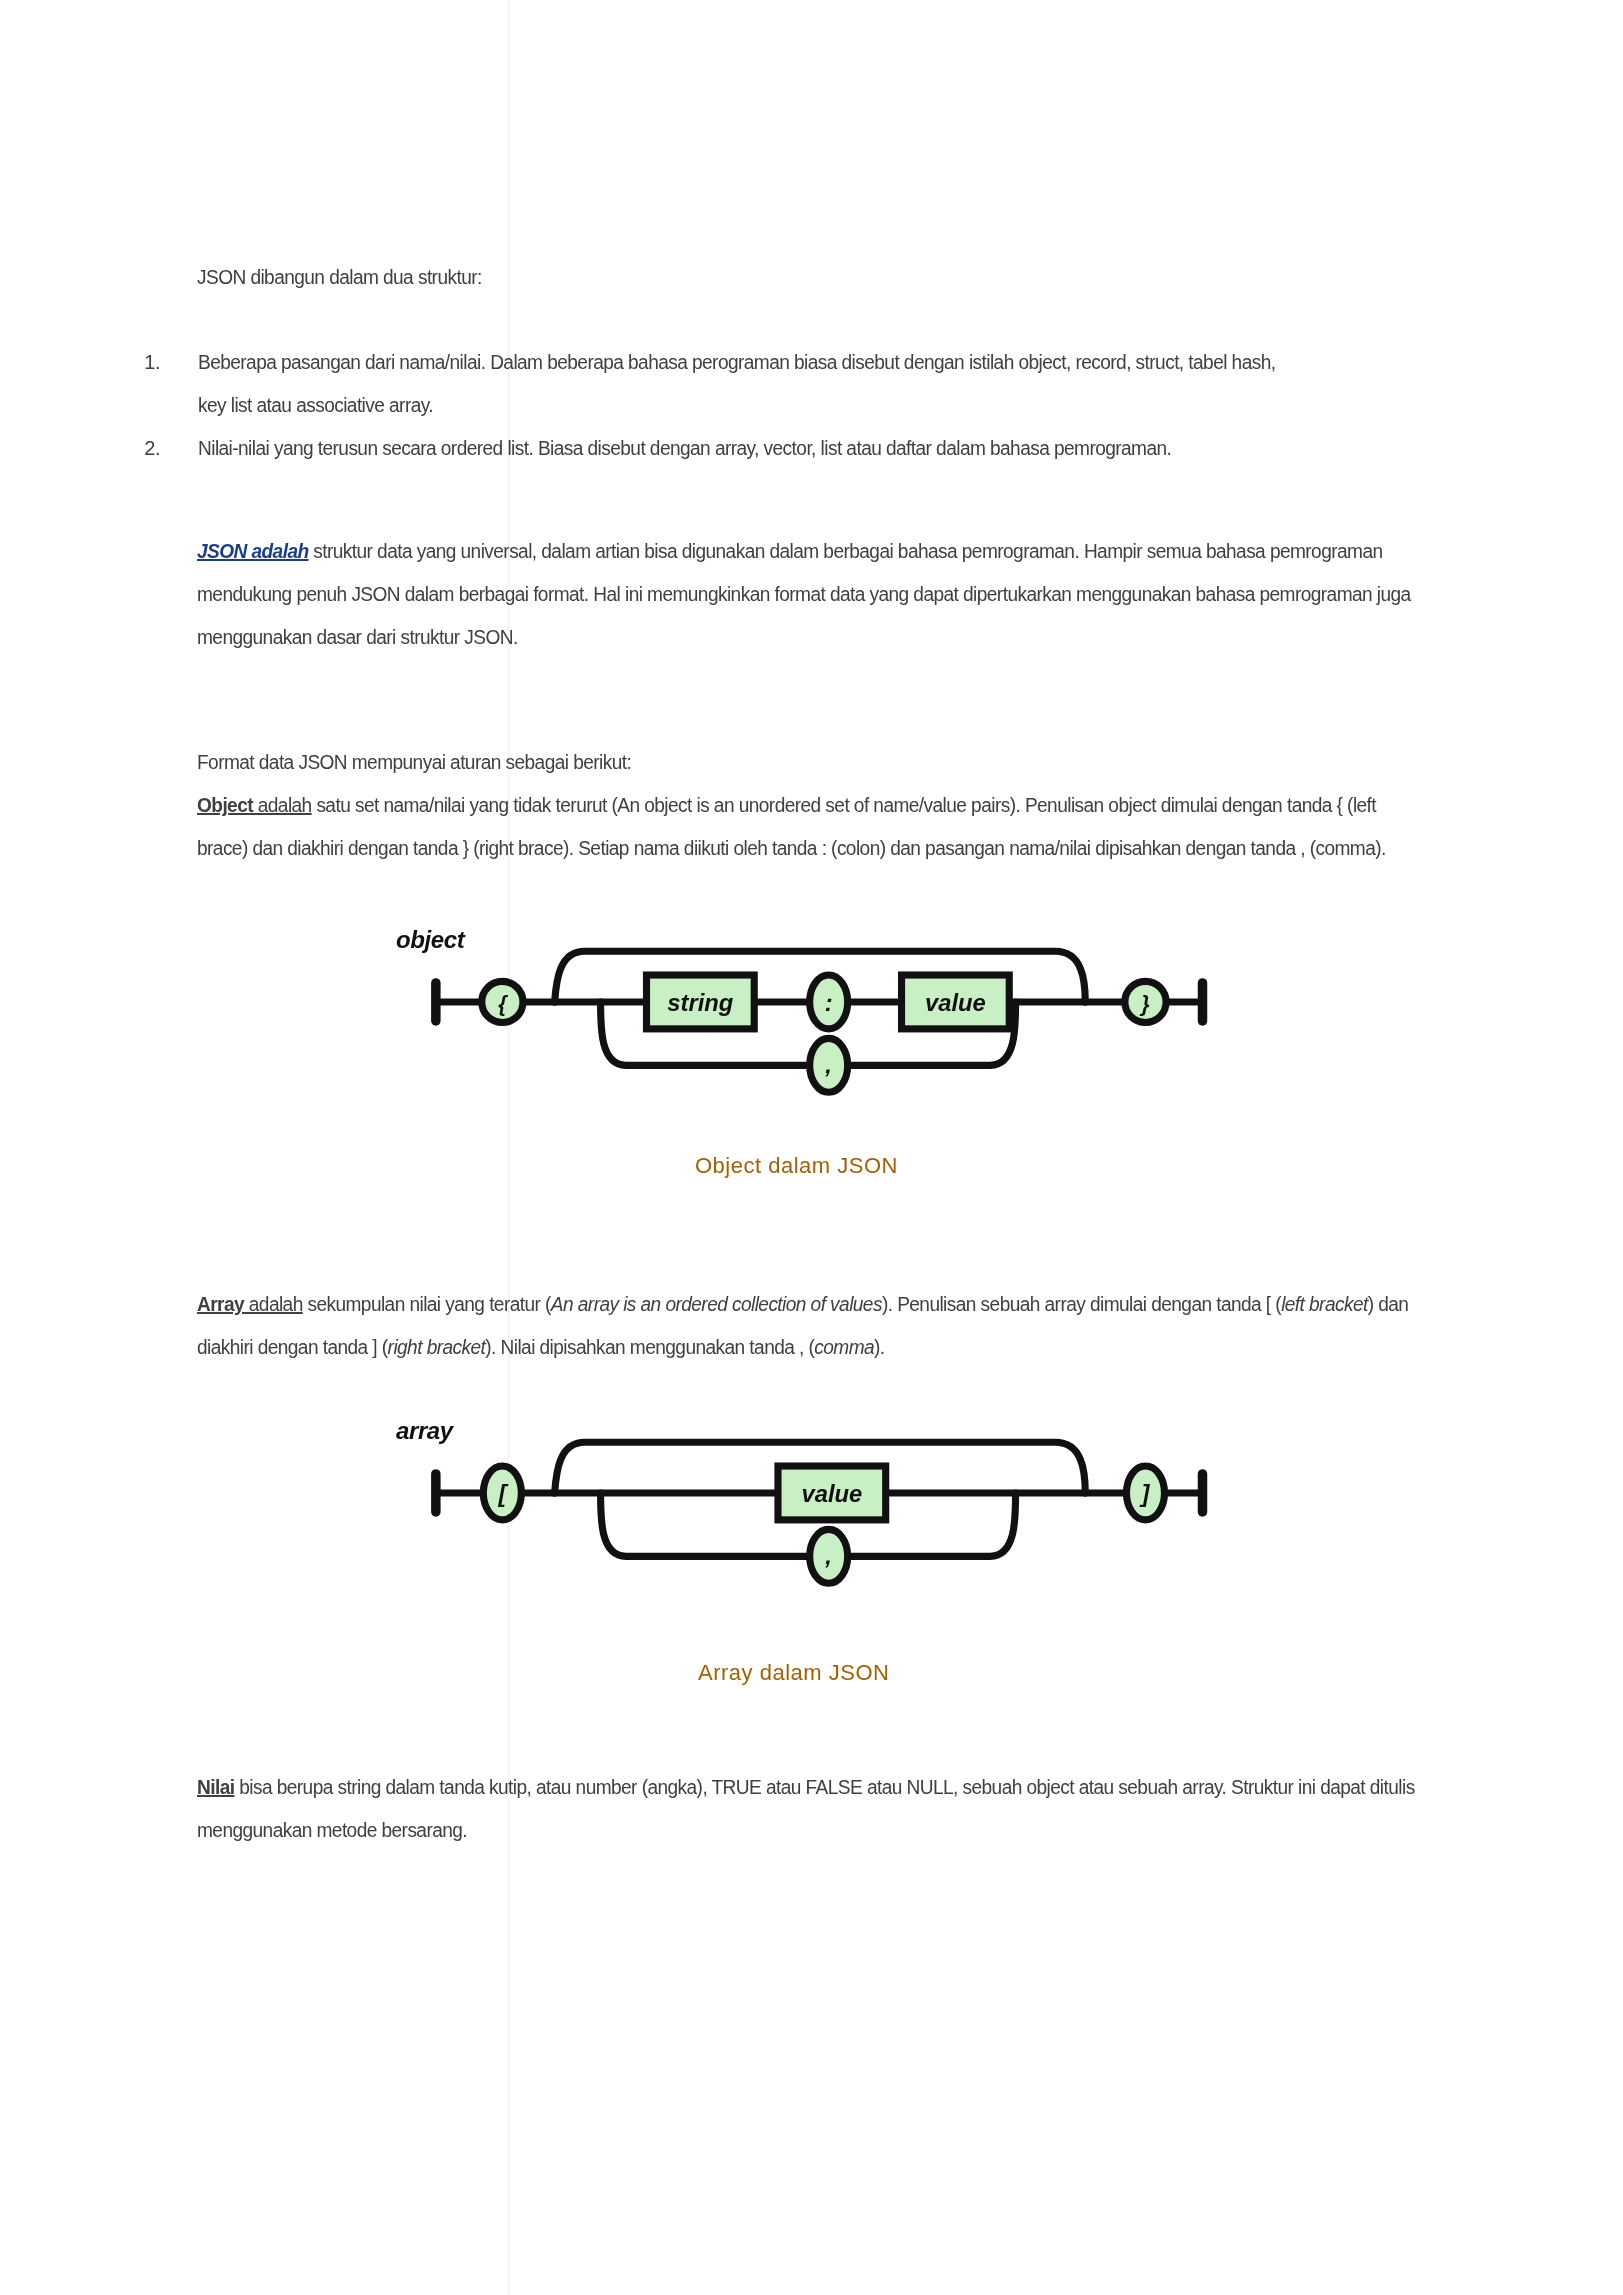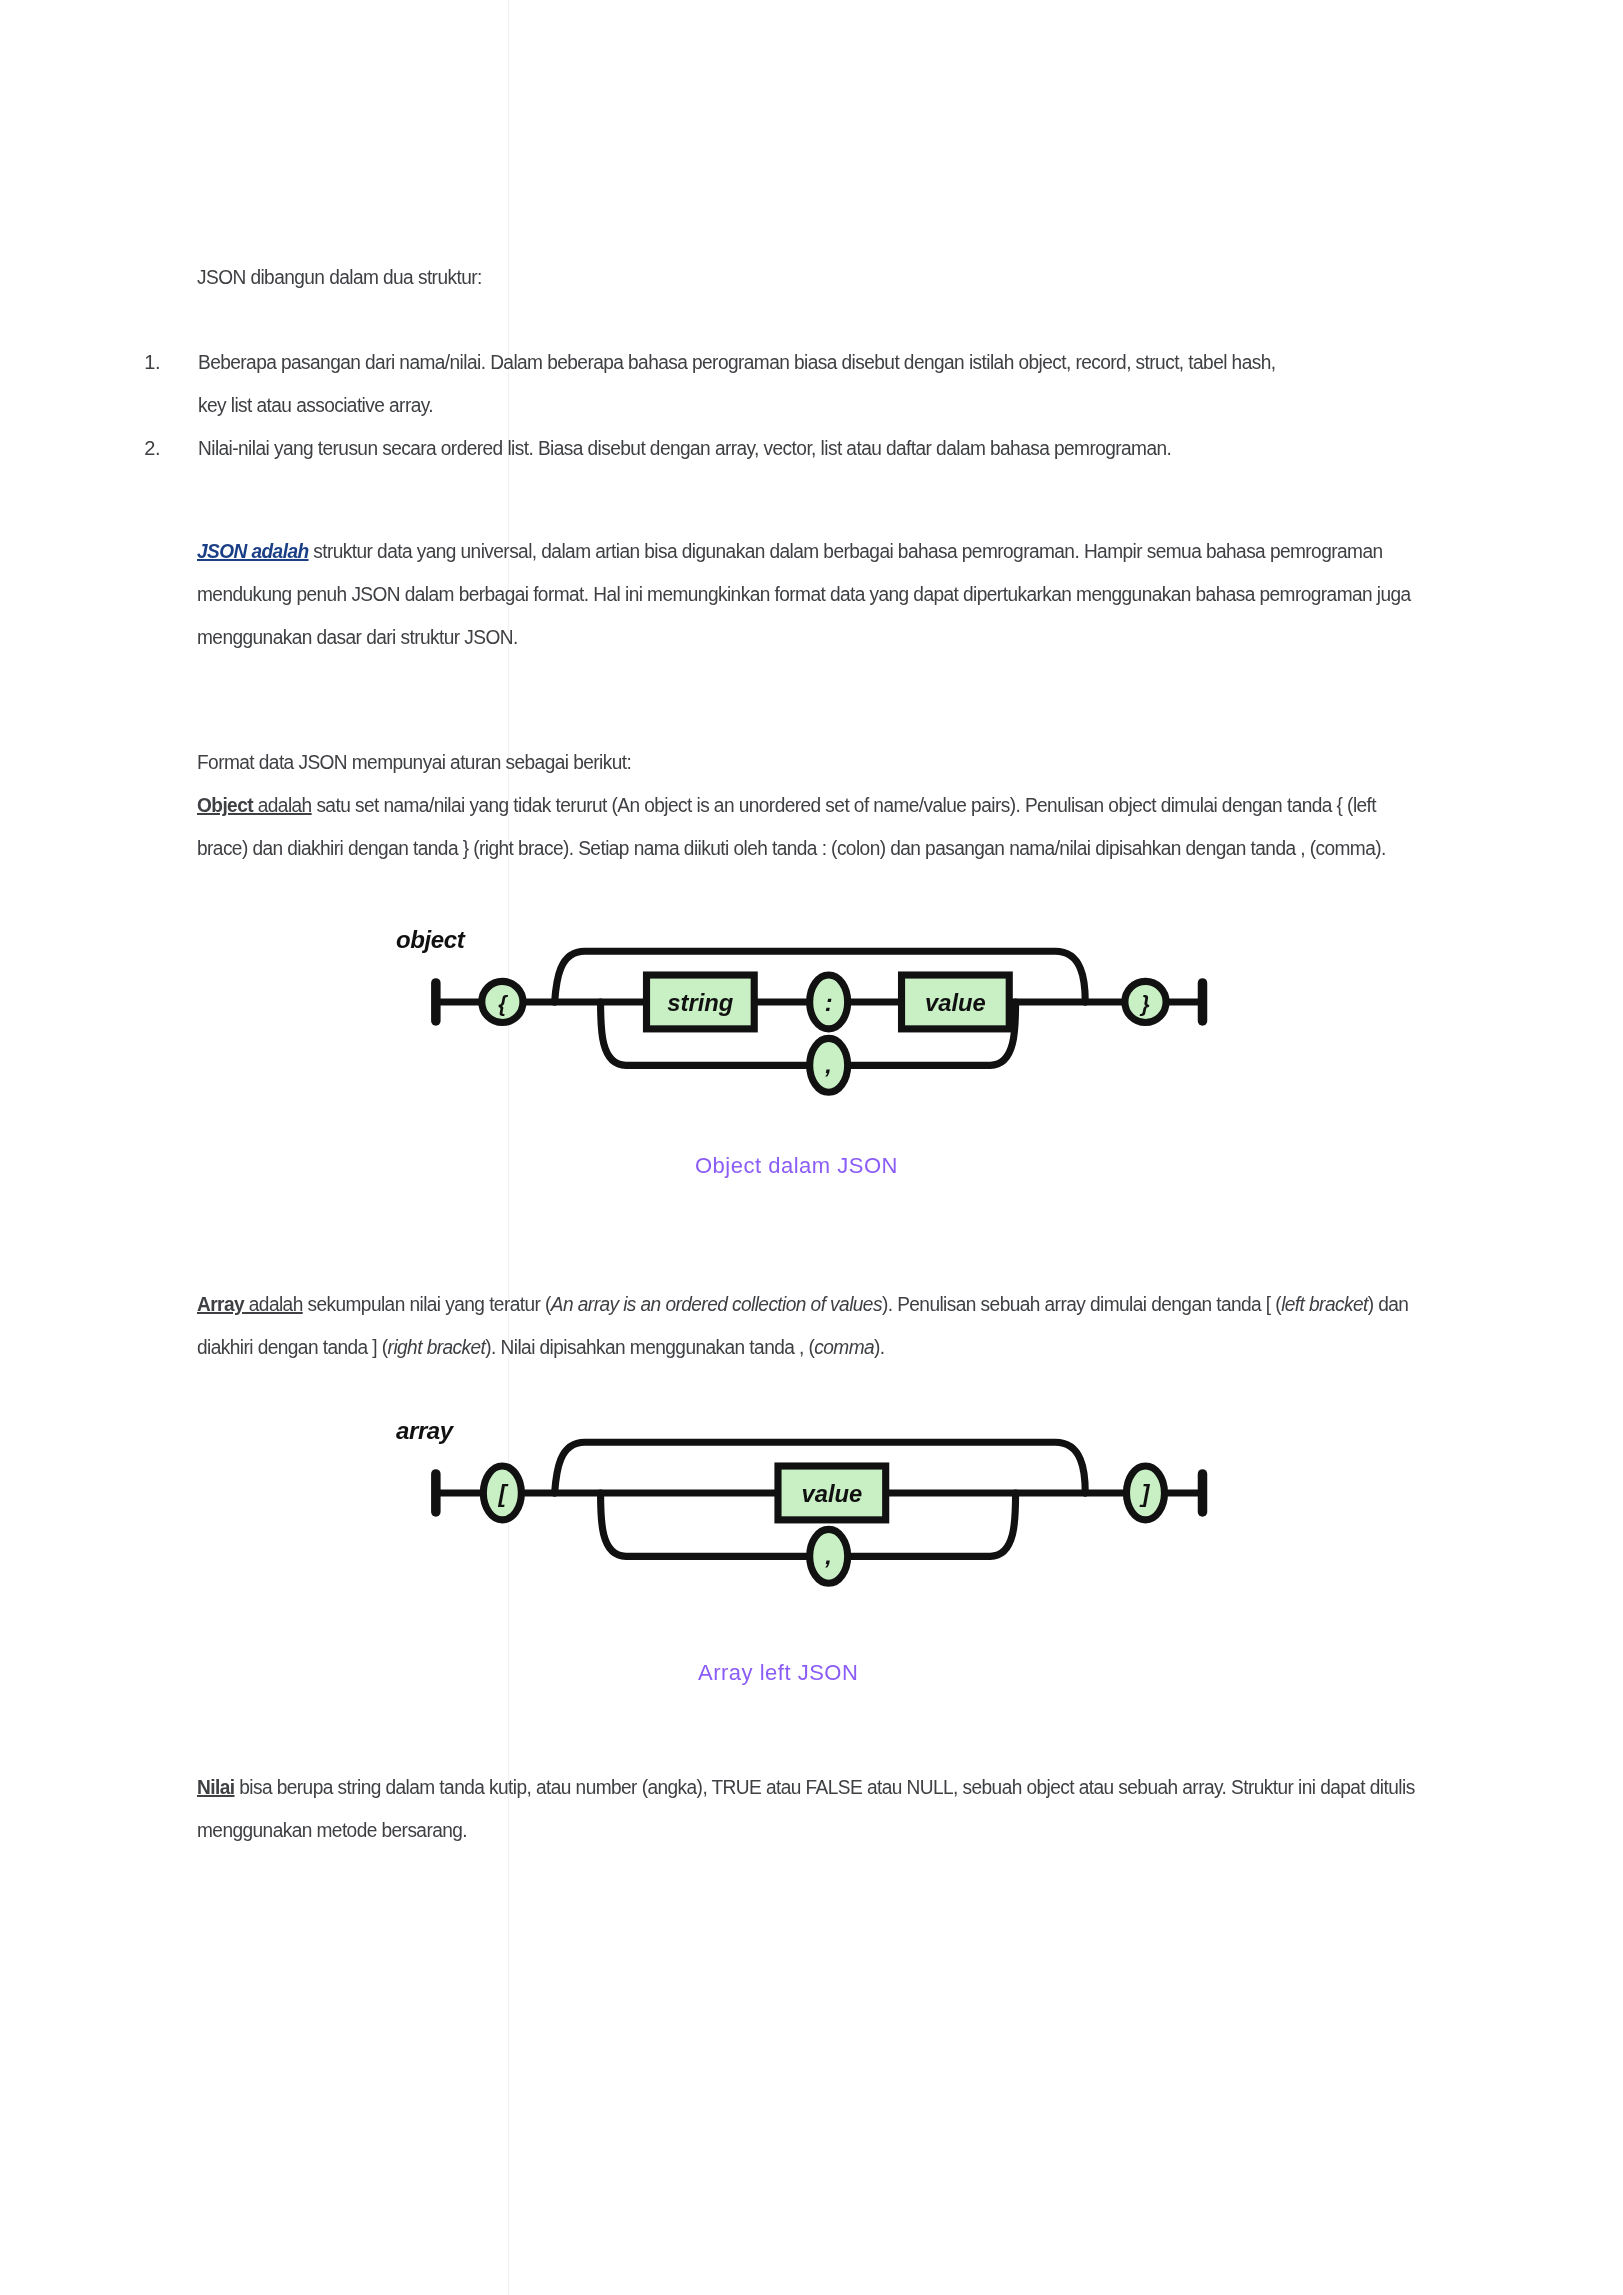--- a/index.html
+++ b/index.html
@@ -113,21 +113,21 @@
     text-decoration: underline;
   }
   .plain-underline {
     text-decoration: underline;
   }
   .ital { font-style: italic; }
 
   
   .caption {
     position: absolute;
-    color: #8b5cf6;
+    color: #a16207;
     font-family: "Liberation Sans", sans-serif;
     font-size: 22px;
     letter-spacing: 0.5px;
     white-space: nowrap;
   }
   #caption-object { left: 695px; top: 1139px; }
   #caption-array  { left: 698px; top: 1646px; }
 
   
   .railroad {
@@ -279,20 +279,20 @@
         <text x="556" y="196" text-anchor="middle" font-family="Liberation Sans, sans-serif" font-size="30" font-weight="bold" font-style="italic" fill="#111111">,</text>
       </g>
 
       <g>
         <ellipse cx="956" cy="106" rx="24" ry="34" fill="#c9f0c4" stroke="#111111" stroke-width="9"></ellipse>
         <text x="956" y="118" text-anchor="middle" font-family="Liberation Sans, sans-serif" font-size="30" font-weight="bold" font-style="italic" fill="#111111">]</text>
       </g>
     </svg>
   </div>
 
-  <div id="caption-array" class="caption">Array left JSON</div>
+  <div id="caption-array" class="caption">Array dalam JSON</div>
 
   <div id="para-nilai" class="body-text">
     <span class="bold-underline">Nilai</span><span> bisa berupa string dalam tanda kutip, atau number (angka), TRUE atau FALSE atau NULL, sebuah object atau sebuah array. Struktur ini dapat ditulis menggunakan metode bersarang.</span>
   </div>
 
 </div>
 
 
 </body></html>

